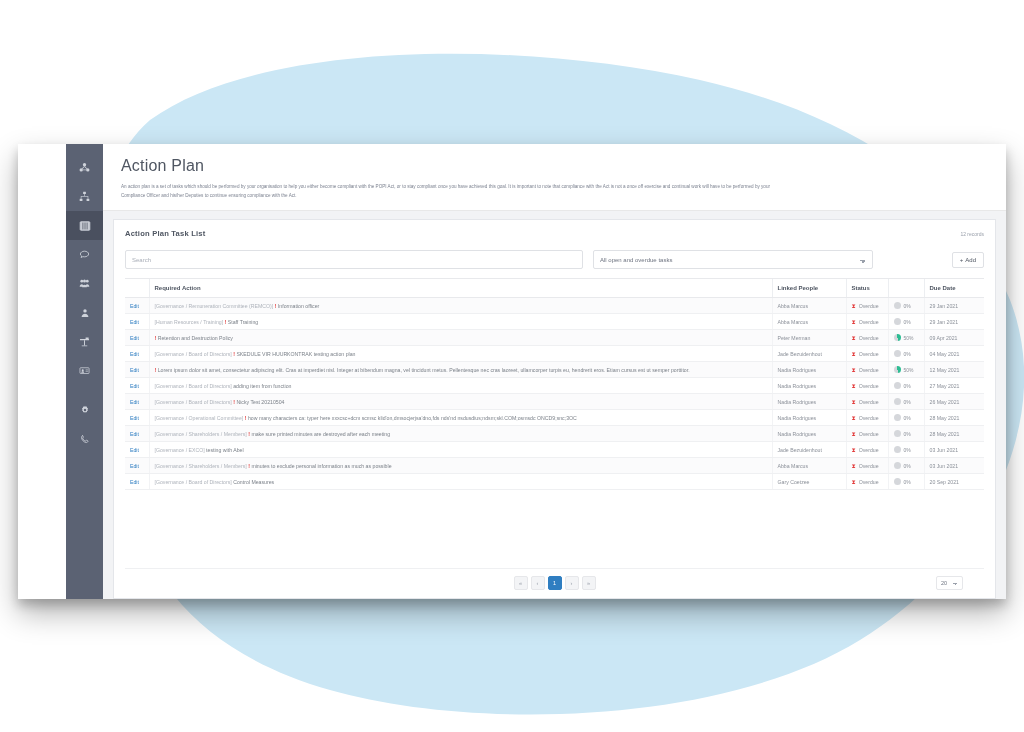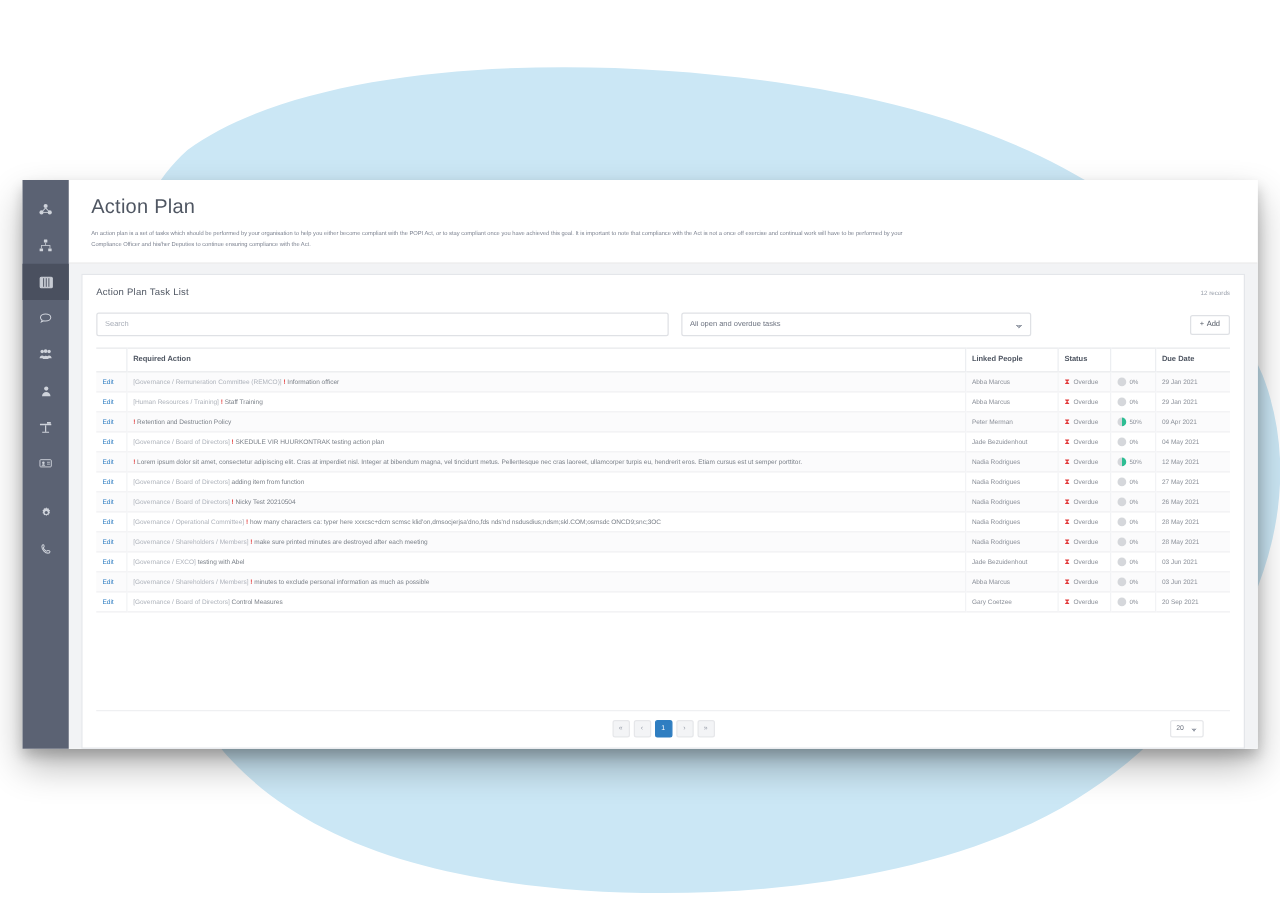--- a/index.html
+++ b/index.html
@@ -17,20 +17,21 @@
 
   
   #app-window {
     position: absolute;
     left: 18px; top: 144px;
     width: 988px; height: 455px;
     background: #ffffff;
     box-shadow: 0 14px 28px rgba(0,0,0,0.30), 0 6px 10px rgba(0,0,0,0.20);
     display: flex;
     z-index: 2;
+    padding-left: 48px;
   }
 
   
   #sidebar {
     width: 37px;
     background: #5b6273;
     flex: 0 0 37px;
     padding-top: 9px;
     display: flex;
     flex-direction: column;
@@ -72,21 +73,21 @@
   #panel {
     background: #ffffff;
     border: 1px solid #e4e6ea;
     height: 100%;
     padding: 9px 11px 0 11px;
     display: flex;
     flex-direction: column;
   }
 
   #panel-head { display: flex; align-items: baseline; justify-content: space-between; }
-  #panel-title { font-size: 7.6px; color: #4f5662; font-weight: normal; letter-spacing: .2px; }
+  #panel-title { font-size: 7.6px; color: #4f5662; font-weight: bold; letter-spacing: .2px; }
   #record-count { font-size: 5px; color: #9aa0ab; }
 
   #filter-row { display: flex; align-items: center; gap: 10px; margin-top: 12px; }
   #search-input {
     flex: 0 0 458px;
     height: 19px;
     border: 1px solid #dfe1e5;
     border-radius: 2px;
     font-size: 6px;
     color: #6e7481;

